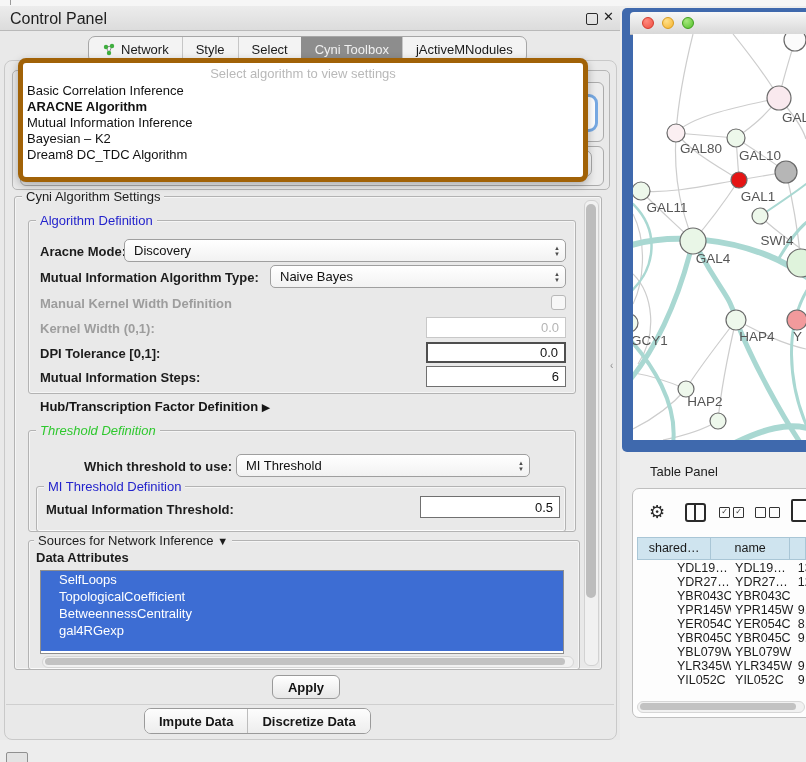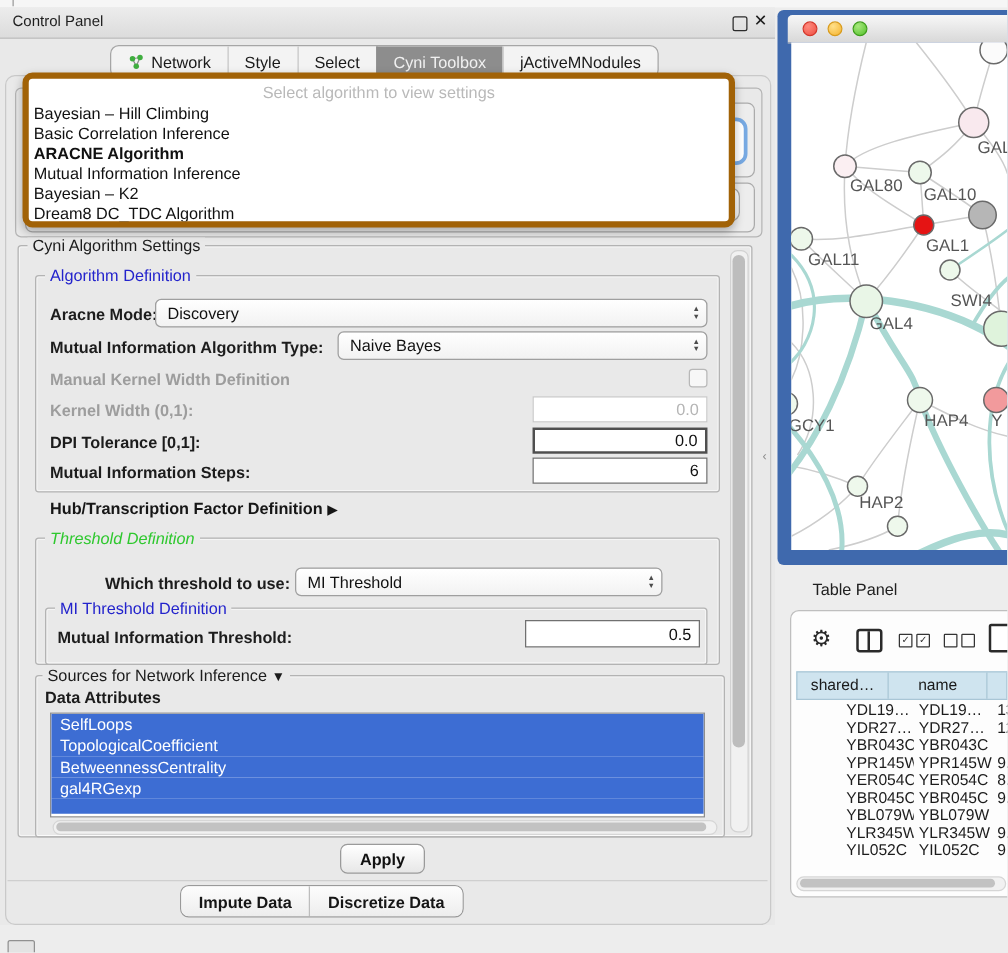--- a/index.html
+++ b/index.html
@@ -5,21 +5,21 @@
   html,body{margin:0;padding:0;background:#ededed;}
   .screen{position:relative;width:806px;height:762px;overflow:hidden;
     font-family:"Liberation Sans","DejaVu Sans",sans-serif;color:#1c1c1c;background:#ededed;}
   .topstrip{position:absolute;left:0;top:0;width:806px;height:6px;background:#f6f6f6;}
   .topstrip-mark{position:absolute;left:10px;top:0;width:1px;height:5px;background:#9a9a9a;}
 
   
   .control-panel{position:absolute;left:0;top:6px;width:620px;height:734px;background:#e9e9e9;}
   .cp-titlebar{position:absolute;left:0;top:0;width:620px;height:24px;
     background:linear-gradient(#ececec,#dcdcdc);border-bottom:1px solid #b9b9b9;}
-  .cp-title{position:absolute;left:10px;top:4px;font-size:12px;color:#1e1e1e;}
+  .cp-title{position:absolute;left:10px;top:4px;font-size:16px;color:#1e1e1e;}
   .float-btn{position:absolute;left:586px;top:7px;width:10px;height:10px;border:1.5px solid #2b2b2b;border-radius:2px;}
   .close-btn{position:absolute;left:603px;top:3px;font-size:13px;font-weight:bold;color:#1b1b1b;}
 
   .outer-panel{position:absolute;left:4px;top:54px;width:611px;height:678px;
     border:1px solid #c9c9c9;border-radius:8px;background:#e9e9e9;}
   .inner-bottom-line{position:absolute;left:6px;top:698px;width:608px;height:0;border-top:1px solid #cfcfcf;}
 
   
   .tabbar{position:absolute;left:88px;top:30px;height:25px;display:flex;align-items:stretch;
     border:1px solid #a6a6a6;border-radius:7px;background:#f3f3f3;overflow:hidden;z-index:30;}
@@ -64,21 +64,21 @@
   .field.disabled{border:1px solid #c8c8c8;color:#b5b5b5;}
   .field.strong{border:2px solid #4f4f4f;}
   .field.normal{border:1px solid #707070;}
 
   .checkbox{position:absolute;width:13px;height:13px;border:1px solid #b8b8b8;border-radius:3px;background:#f7f7f7;}
 
   .tri{display:inline-block;font-size:11px;}
 
   
   .attr-list{position:absolute;left:40px;top:564px;width:522px;height:82px;background:#fff;border:1px solid #8e8e8e;overflow:hidden;z-index:3;}
-  .attr-item{height:17px;line-height:17px;background:#3d6dd3;color:#fff;font-size:13px;padding-left:7px;white-space:nowrap;}
+  .attr-item{height:17px;line-height:17px;background:#3d6dd3;color:#fff;font-size:13px;padding-left:18px;white-space:nowrap;}
   .attr-item.partial{height:12px;}
 
   
   .vtrack{position:absolute;background:#f1f1f1;border:1px solid #d2d2d2;border-radius:6px;}
   .vthumb{position:absolute;background:#bdbdbd;border-radius:6px;}
   .htrack{position:absolute;background:#f1f1f1;border:1px solid #d6d6d6;border-radius:6px;}
   .hthumb{position:absolute;background:#c2c2c2;border-radius:6px;}
 
   .apply-btn{position:absolute;left:272px;top:669px;width:66px;height:22px;border:1px solid #9a9a9a;border-radius:6px;
     background:linear-gradient(#ffffff,#e7e7e7);font-size:13px;font-weight:600;color:#111;
@@ -168,21 +168,20 @@
 
     <div class="bg-group"></div>
     <div class="bg-box1"></div>
     <div class="bg-combo-focus"></div>
     <div class="bg-box2"></div>
     <div class="bg-combo2">gal(filtered).sif default node</div>
 
     <div class="overlay">
       <div class="dd-placeholder">Select algorithm to view settings</div>
       <div id="dd-items">
-          <div class="dd-item">Bayesian – Hill Climbing</div>
           <div class="dd-item">Basic Correlation Inference</div>
           <div class="dd-item bold">ARACNE Algorithm</div>
           <div class="dd-item">Mutual Information Inference</div>
           <div class="dd-item">Bayesian – K2</div>
           <div class="dd-item">Dream8 DC_TDC Algorithm</div>
         </div>
     </div>
 
     <div class="groupbox" style="left:14px;top:190px;width:586px;height:472px;"></div>
     <span class="grouplabel" style="left:22px;top:184px;">Cyni Algorithm Settings</span>

